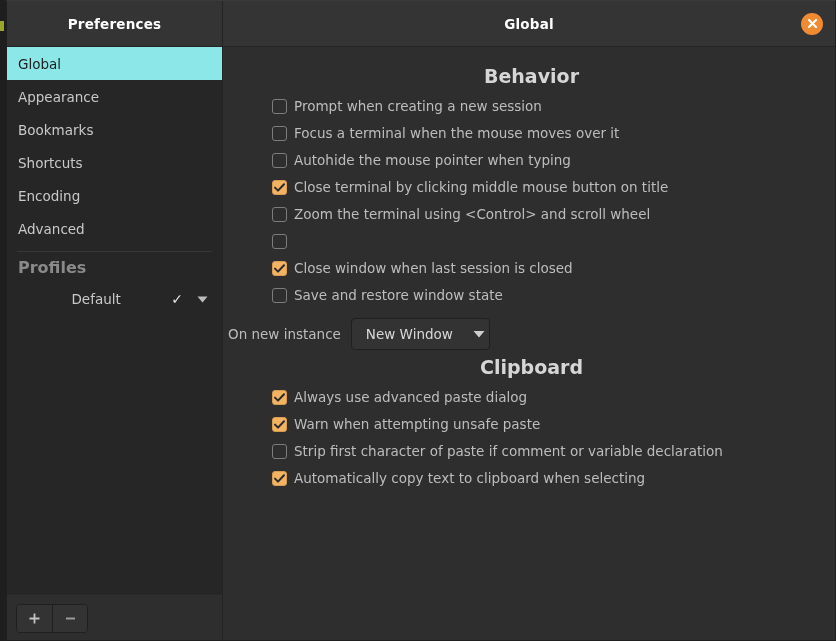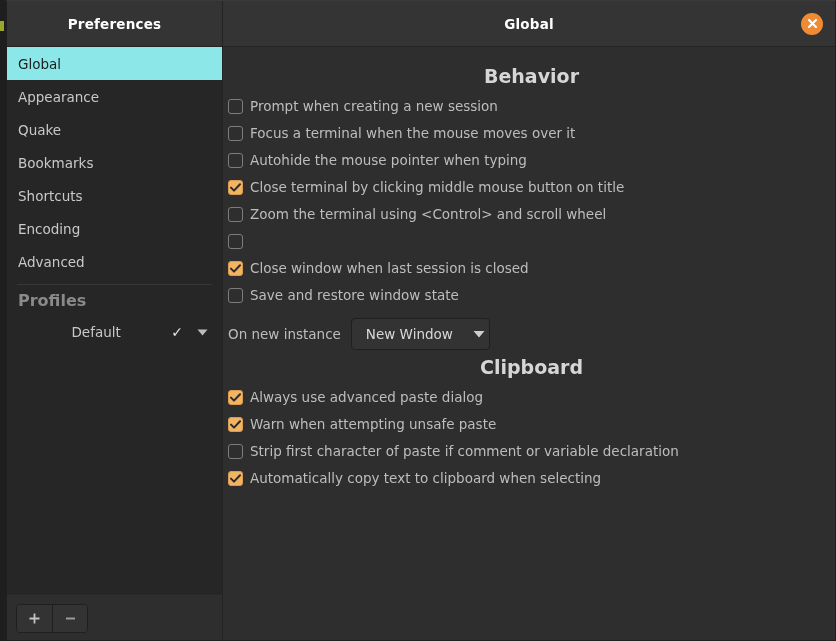--- a/index.html
+++ b/index.html
@@ -199,20 +199,21 @@
     font-weight: bold;
     padding-left: 5px;
     margin-bottom: 6px;
   }
 
   .check-row {
     display: flex;
     align-items: center;
     height: 27px;
     cursor: pointer;
+    margin-left: 44px;
   }
   .cb {
     width: 15px;
     height: 15px;
     flex: 0 0 15px;
     border-radius: 3px;
     margin-right: 7px;
     display: flex;
     align-items: center;
     justify-content: center;
@@ -290,23 +291,20 @@
     <div id="sidebar">
       <div id="sidebar-list">
 
         <div class="nav-item selected">
           <span>Global</span>
         </div>
         <div class="nav-item">
           <span>Appearance</span>
         </div>
         <div class="nav-item">
-          <span>Quake</span>
-        </div>
-        <div class="nav-item">
           <span>Bookmarks</span>
         </div>
         <div class="nav-item">
           <span>Shortcuts</span>
         </div>
         <div class="nav-item">
           <span>Encoding</span>
         </div>
         <div class="nav-item">
           <span>Advanced</span>

